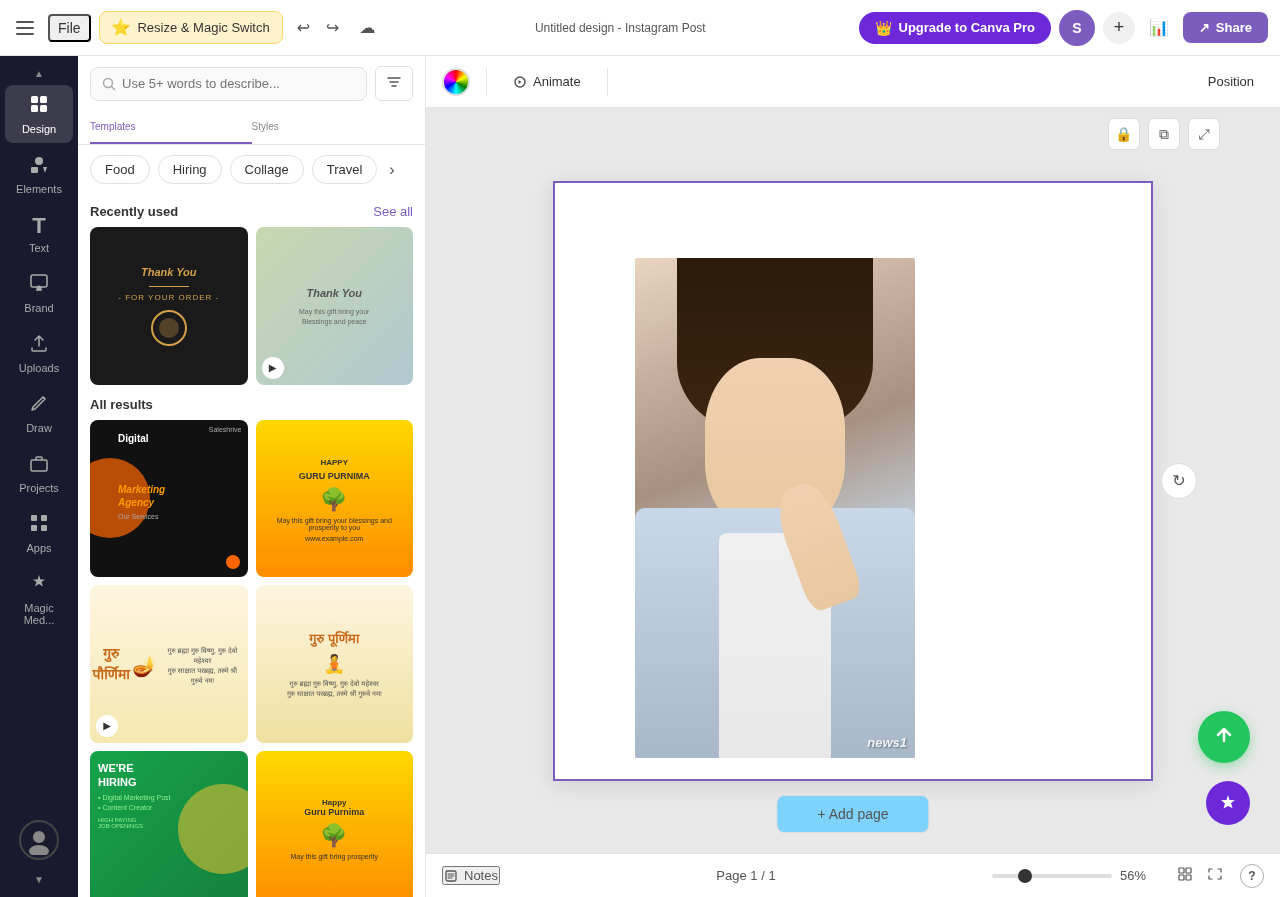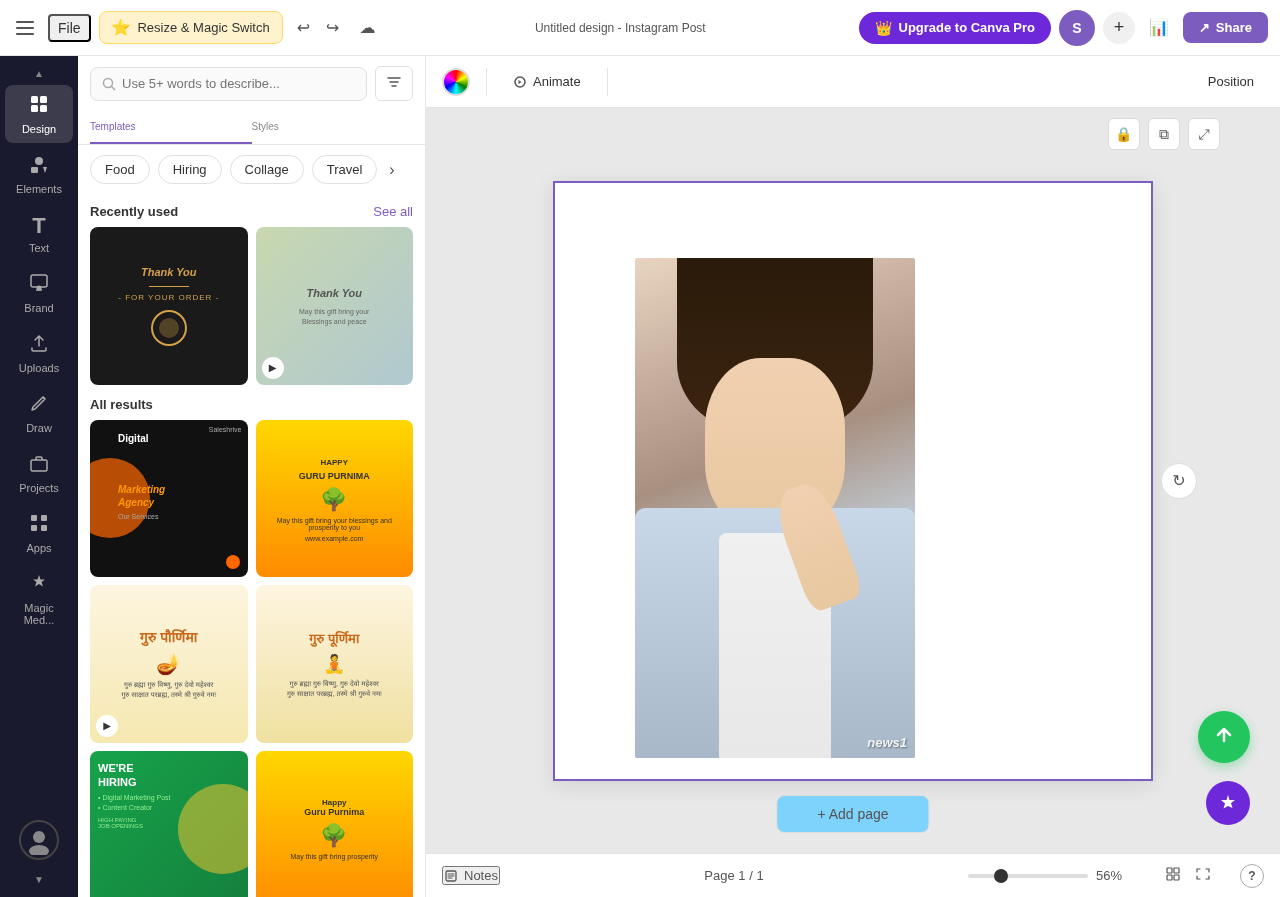--- a/index.html
+++ b/index.html
@@ -175,21 +175,21 @@
     }
     .canvas-ctrl-btn {
       width: 32px; height: 32px; background: white; border-radius: 6px;
       border: 1px solid #ddd; cursor: pointer; display: flex; align-items: center;
       justify-content: center; font-size: 14px; color: #555;
     }
 
     
     .bottom-bar {
       height: 44px; background: white; border-top: 1px solid #e5e5e5;
-      display: flex; align-items: center; padding: 0 16px; gap: 24px;
+      display: flex; align-items: center; padding: 0 16px; gap: 12px;
       flex-shrink: 0;
     }
     .notes-btn { display: flex; align-items: center; gap: 6px; font-size: 13px; color: #555; cursor: pointer; }
     .page-info { margin: 0 auto; font-size: 13px; color: #555; }
     .zoom-control { display: flex; align-items: center; gap: 8px; }
     .zoom-slider { width: 120px; height: 4px; appearance: none; background: #ddd; border-radius: 2px; cursor: pointer; }
     .zoom-slider::-webkit-slider-thumb { appearance: none; width: 14px; height: 14px; border-radius: 50%; background: #333; cursor: pointer; }
     .zoom-label { font-size: 13px; color: #555; min-width: 40px; }
     .view-btns { display: flex; gap: 4px; }
     .view-btn { background: none; border: none; cursor: pointer; padding: 4px 6px; font-size: 14px; color: #555; }
@@ -443,21 +443,21 @@
         </div>
 
         <div class="template-card" style="background:linear-gradient(180deg,#ffd700,#ff8c00);border-radius:8px;display:flex;flex-direction:column;align-items:center;justify-content:center;min-height:130px;">
           <div style="font-size:8px;font-weight:700;color:#333;text-align:center;padding:4px;">HAPPY</div>
           <div style="font-size:9px;font-weight:900;color:#333;text-align:center;">GURU PURNIMA</div>
           <div style="margin-top:6px;font-size:22px;">🌳</div>
           <div style="font-size:7px;color:#333;text-align:center;margin-top:4px;padding:0 8px;">May this gift bring your blessings and prosperity to you</div>
           <div style="font-size:7px;color:#333;margin-top:4px;">www.example.com</div>
         </div>
 
-        <div class="template-card" style="background:linear-gradient(180deg,#fdf5e0,#f5e8b0);border-radius:8px;display:flex;flex-direction:column;align-items:center;justify-content:center;min-height:130px;">
+        <div class="template-card" style="background:linear-gradient(180deg,#fdf5e0,#f5e8b0);border-radius:8px;display:flex;align-items:center;justify-content:center;min-height:130px;">
           <div style="font-size:14px;font-weight:700;color:#c8691a;text-align:center;line-height:1.5;">गुरु पौर्णिमा</div>
           <div style="margin-top:4px;font-size:20px;">🪔</div>
           <div style="font-size:7px;color:#555;text-align:center;margin-top:4px;padding:0 10px;line-height:1.4;">गुरु ब्रह्मा गुरु विष्णु, गुरु देवो महेश्वर<br>गुरु साक्षात परब्रह्म, तस्मे श्री गुरुवे नमः</div>
           <div class="play-btn" style="position:absolute;bottom:6px;left:6px;">▶</div>
         </div>
 
         <div class="template-card" style="background:linear-gradient(180deg,#fdf5e0,#f0e0a0);border-radius:8px;display:flex;flex-direction:column;align-items:center;justify-content:center;min-height:130px;position:relative;">
           <div style="font-size:13px;font-weight:700;color:#c8691a;text-align:center;">गुरु पूर्णिमा</div>
           <div style="margin-top:6px;font-size:18px;">🧘</div>
           <div style="font-size:7px;color:#555;text-align:center;margin-top:4px;padding:0 8px;line-height:1.4;">गुरु ब्रह्मा गुरु विष्णु, गुरु देवो महेश्वर<br>गुरु साक्षात परब्रह्म, तस्मे श्री गुरुवे नमः</div>

